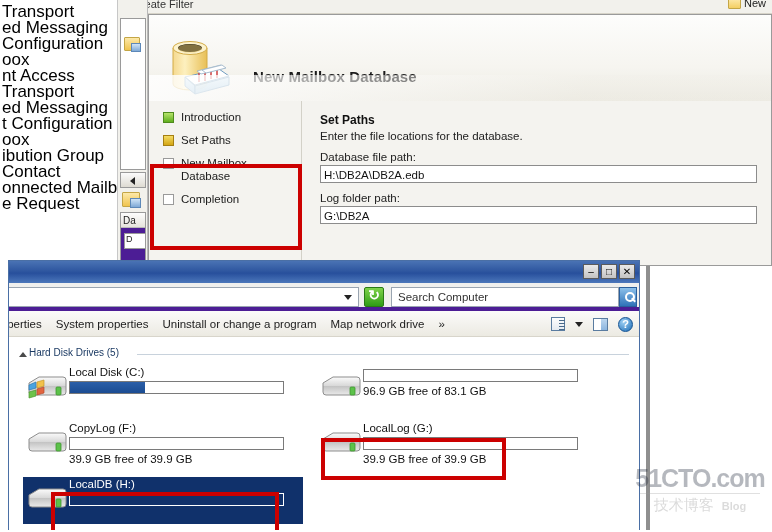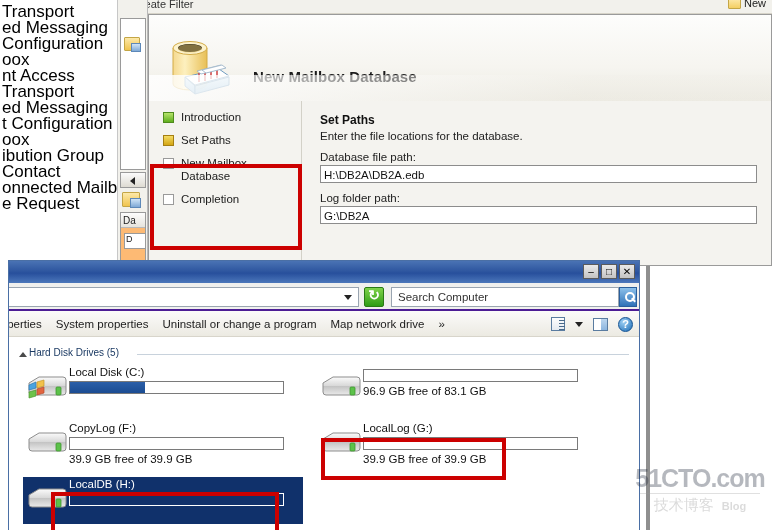--- a/index.html
+++ b/index.html
@@ -105,21 +105,21 @@
     position:absolute; left:4px; top:192px; width:18px; height:15px;
     background:linear-gradient(#fde9a9,#f0c44f);
     border:1px solid #c4a646; border-radius:1px;
   }
   .strip-ico2::after{
     content:""; position:absolute; left:7px; top:5px; width:9px; height:8px;
     background:linear-gradient(#cfe4f7,#7fa9d6); border:1px solid #5d88b8;
   }
   .strip-box2 {
     position:absolute; left:2px; top:212px; width:26px; height:88px;
-    background:#fdba74; border:1px solid #9a9a9a;
+    background:#4c1d95; border:1px solid #9a9a9a;
   }
   .strip-hdr2 {
     position:absolute; left:0; top:0; width:100%; height:15px;
     background:linear-gradient(#fdfdfd,#e6e4dd);
     border-bottom:1px solid #b9b9b9; font-size:10px; color:#222;
     padding-left:2px; line-height:15px; overflow:hidden;
   }
   .strip-inner {
     position:absolute; left:3px; top:20px; width:22px; height:16px;
     border:1px solid #9a9a9a; background:#fff; font-size:9px; padding-left:1px;
@@ -202,21 +202,21 @@
     background:linear-gradient(to bottom,#4a73b4 0%,#2f57a0 45%,#274f9c 55%,#4c77bb 100%);
   }
   .winbtns { position:absolute; right:4px; top:3px; display:flex; gap:2px; }
   .winbtn {
     width:16px; height:15px; background:linear-gradient(#e9e9e9,#c3c3c3);
     border:1px solid #5b5b5b; position:relative;
   }
   .winbtn .g { position:absolute; color:#000; font-size:10px; line-height:13px; width:100%; text-align:center; font-family:"Liberation Sans",sans-serif;}
   .exp-addrbar {
     position:absolute; left:0; top:22px; width:100%; height:28px;
-    background:#f0f0ee; border-bottom:2px solid #4c1d95;
+    background:#f0f0ee; border-bottom:4px solid #4c1d95;
   }
   .addr-field {
     position:absolute; left:-6px; top:4px; width:356px; height:20px;
     background:#fff; border:1px solid #9aa5b1;
   }
   .addr-caret {
     position:absolute; right:6px; top:7px;
     border-left:4px solid transparent; border-right:4px solid transparent;
     border-top:5px solid #222;
   }

